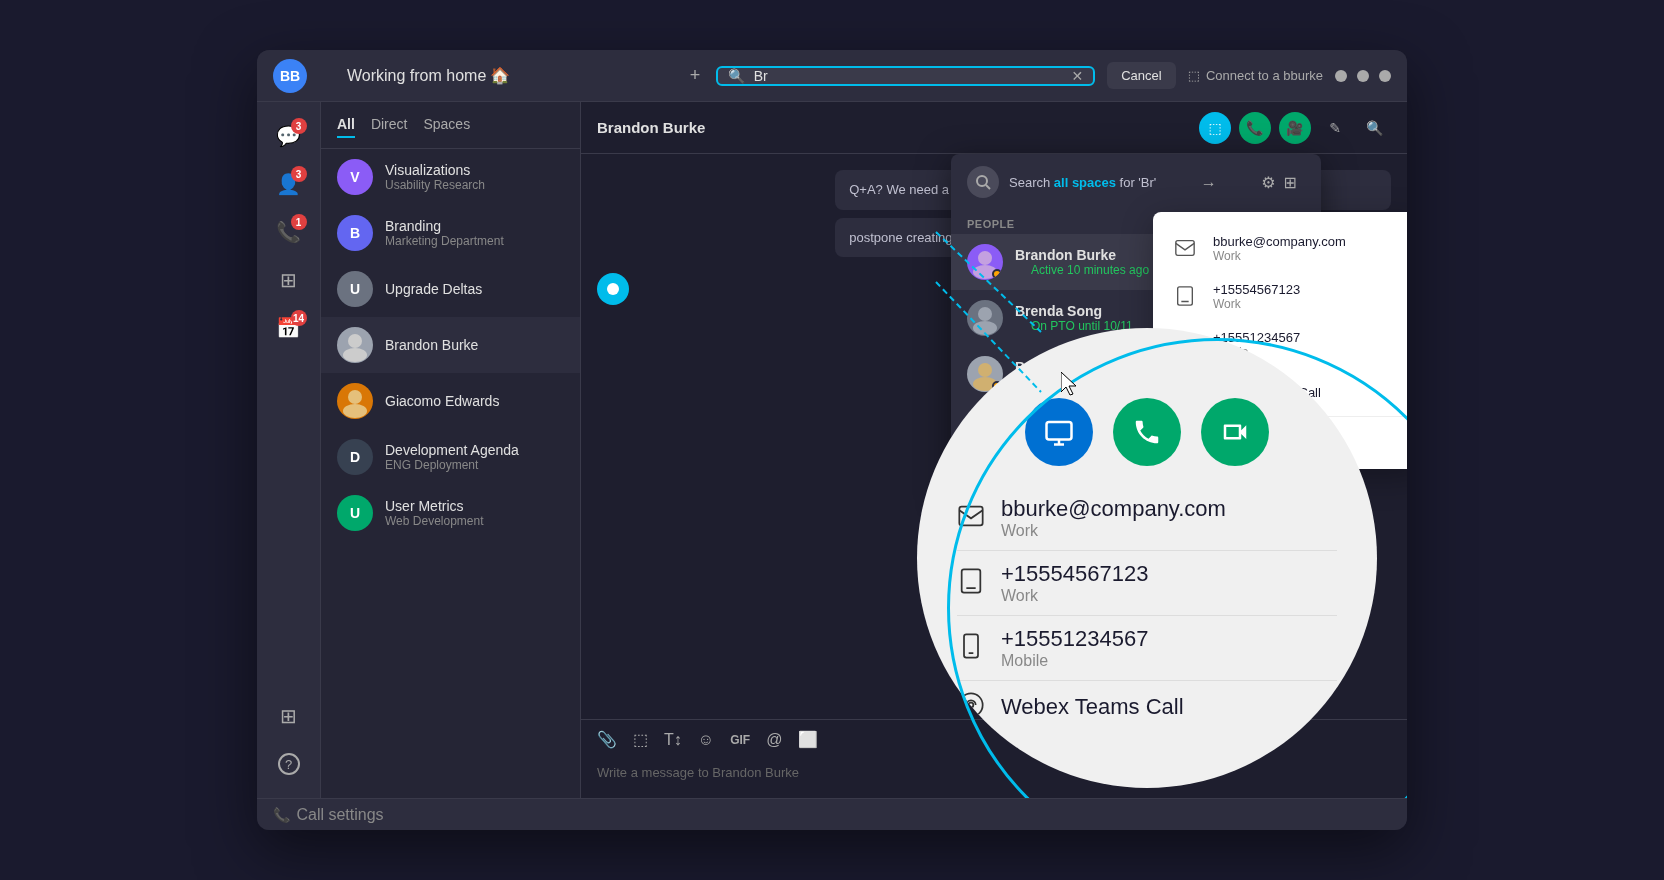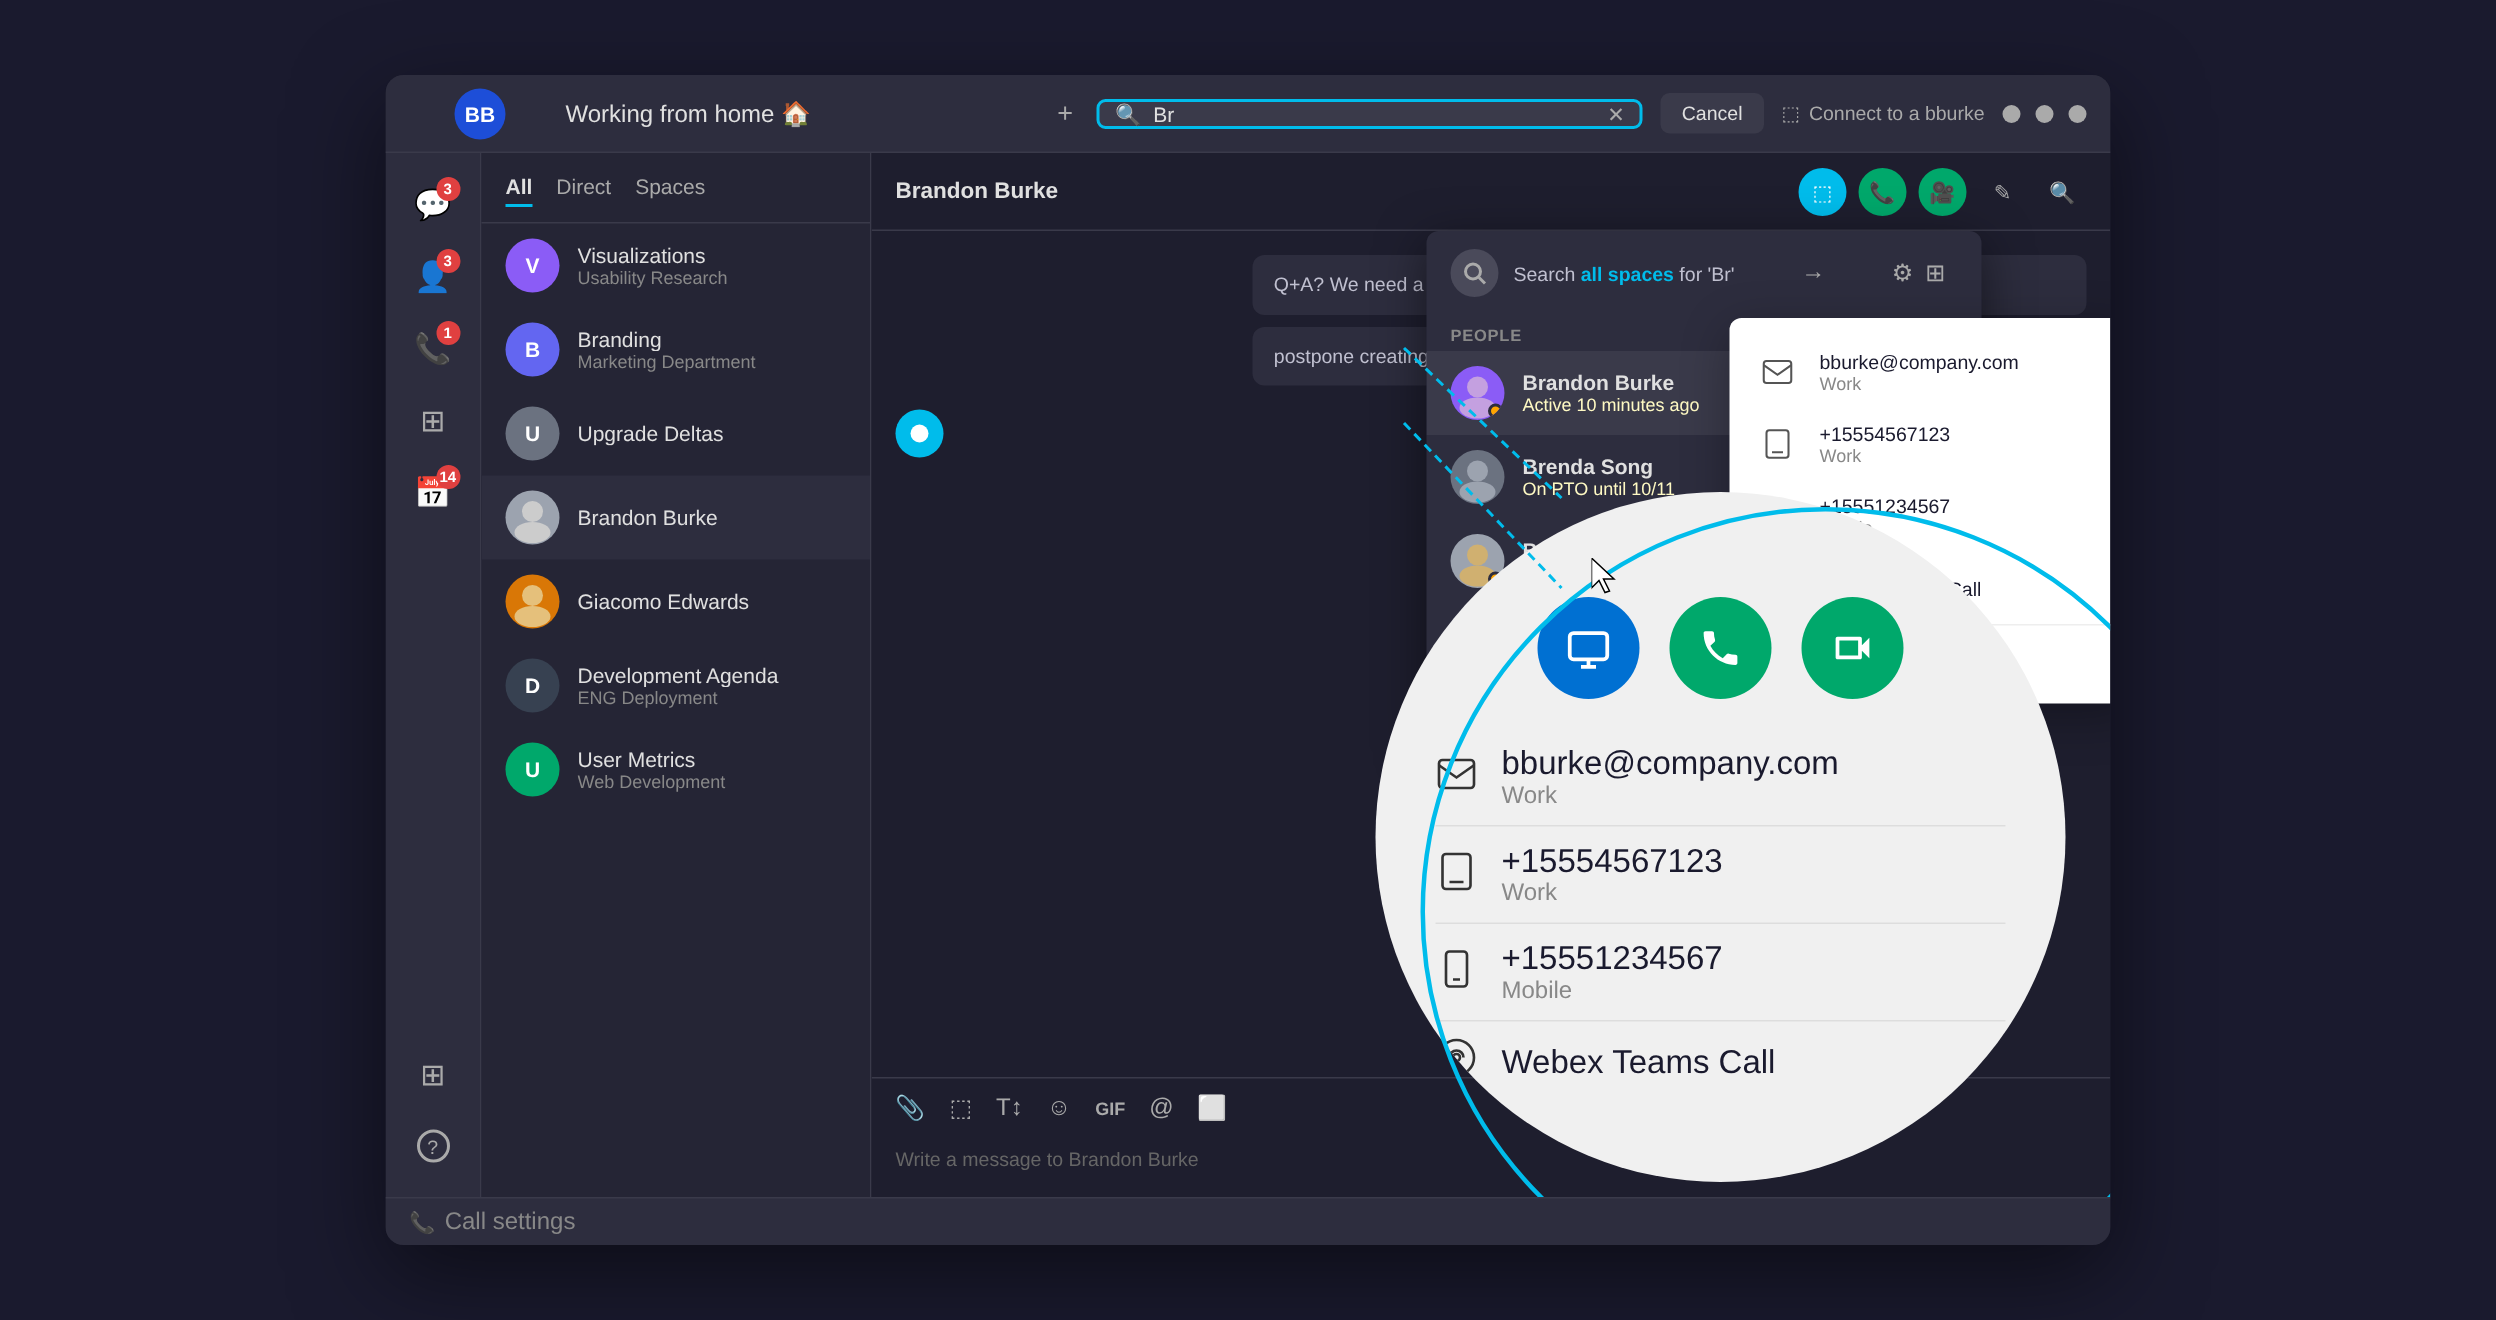--- a/index.html
+++ b/index.html
@@ -22,22 +22,22 @@
       background: #2d2d3e;
       height: 52px;
       display: flex;
       align-items: center;
       padding: 0 16px;
       gap: 12px;
       flex-shrink: 0;
       border-bottom: 1px solid #3a3a4a;
     }
     .title-bar-avatar {
-      width: 34px; height: 34px; border-radius: 50%; background: #1d4ed8;
-      display: flex; align-items: center; justify-content: center; color: white; font-size: 14px; font-weight: bold; flex-shrink: 0; margin-left: 30px;
+      width: 34px; height: 34px; border-radius: 50%; background: #3b82f6;
+      display: flex; align-items: center; justify-content: center; color: white; font-size: 14px; font-weight: bold; flex-shrink: 0;
     }
     .title-bar-title { color: #e0e0e0; font-size: 14px; font-weight: 500; flex: 1; }
     .title-bar-title span { font-size: 16px; margin-left: 28px; }
     .add-btn { color: #aaa; font-size: 18px; cursor: pointer; padding: 4px; }
     .search-bar-title {
       flex: 1; max-width: 380px;
       background: #3a3a4a; border: 2px solid #00bceb; border-radius: 6px;
       display: flex; align-items: center; padding: 0 10px; gap: 8px;
     }
     .search-icon-title { color: #aaa; font-size: 14px; }
@@ -178,21 +178,21 @@
     .person-item {
       display: flex; align-items: center; padding: 10px 16px; gap: 12px;
       cursor: pointer; position: relative;
     }
     .person-item.selected { background: #3a3a4a; }
     .person-avatar { width: 36px; height: 36px; border-radius: 50%; background: #6b4c8a; flex-shrink: 0; overflow: hidden; display: flex; align-items: center; justify-content: center; color: white; font-size: 14px; font-weight: bold; position: relative; }
     .status-dot { position: absolute; bottom: 1px; right: 1px; width: 10px; height: 10px; border-radius: 50%; background: #00a86b; border: 2px solid #2d2d3e; }
     .status-dot.away { background: #ffa500; }
     .person-info { flex: 1; }
     .person-name { color: #e0e0e0; font-size: 14px; font-weight: 600; }
-    .person-status { color: #fef9c3; font-size: 12px; }
+    .person-status { color: #22c55e; font-size: 12px; margin-left: 16px; }
     .person-actions { display: flex; gap: 6px; }
     .action-btn-green {
       width: 32px; height: 32px; border-radius: 50%;
       background: #00a86b;
       display: flex; align-items: center; justify-content: center;
       color: white; cursor: pointer; font-size: 14px;
     }
     .action-btn-green.video { background: #00a86b; }
 
     .show-more { padding: 8px 16px; color: #00bceb; font-size: 13px; cursor: pointer; }

